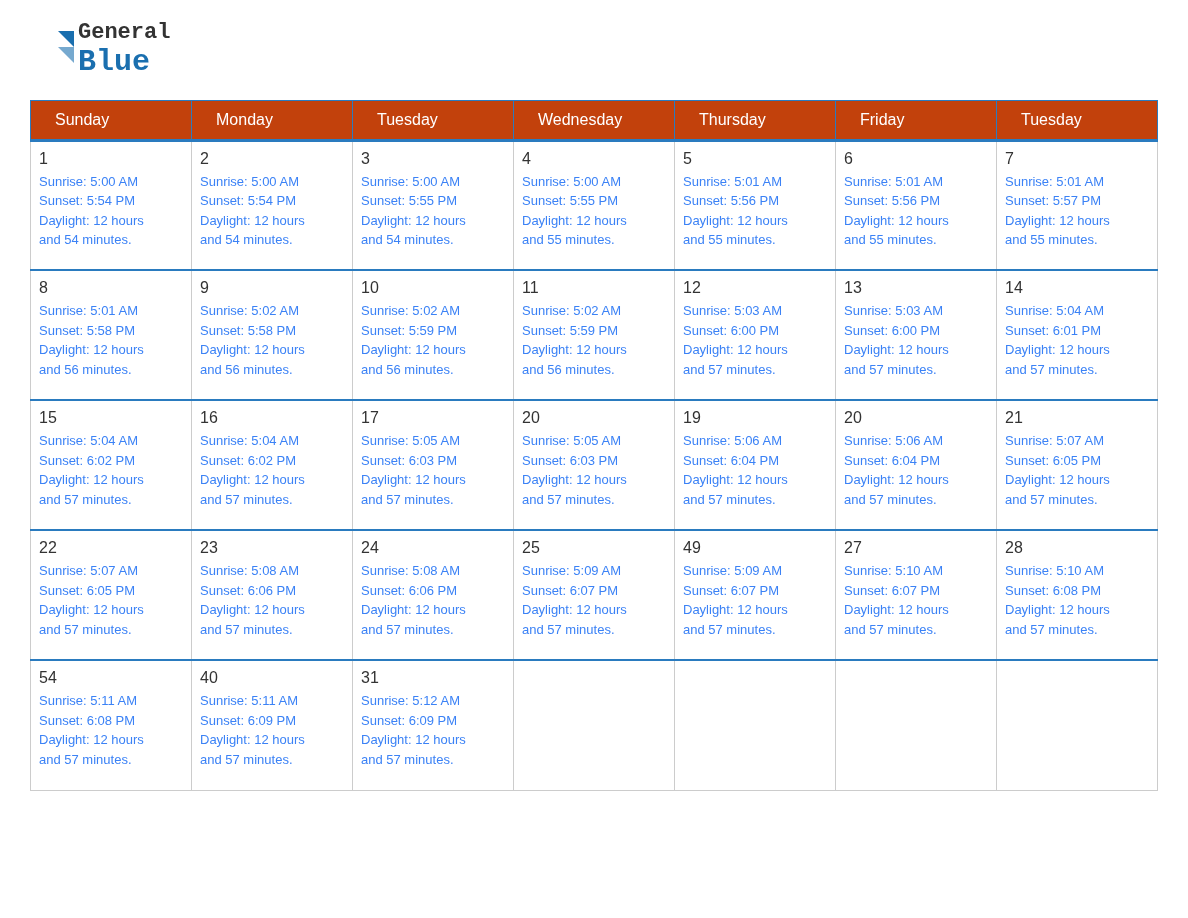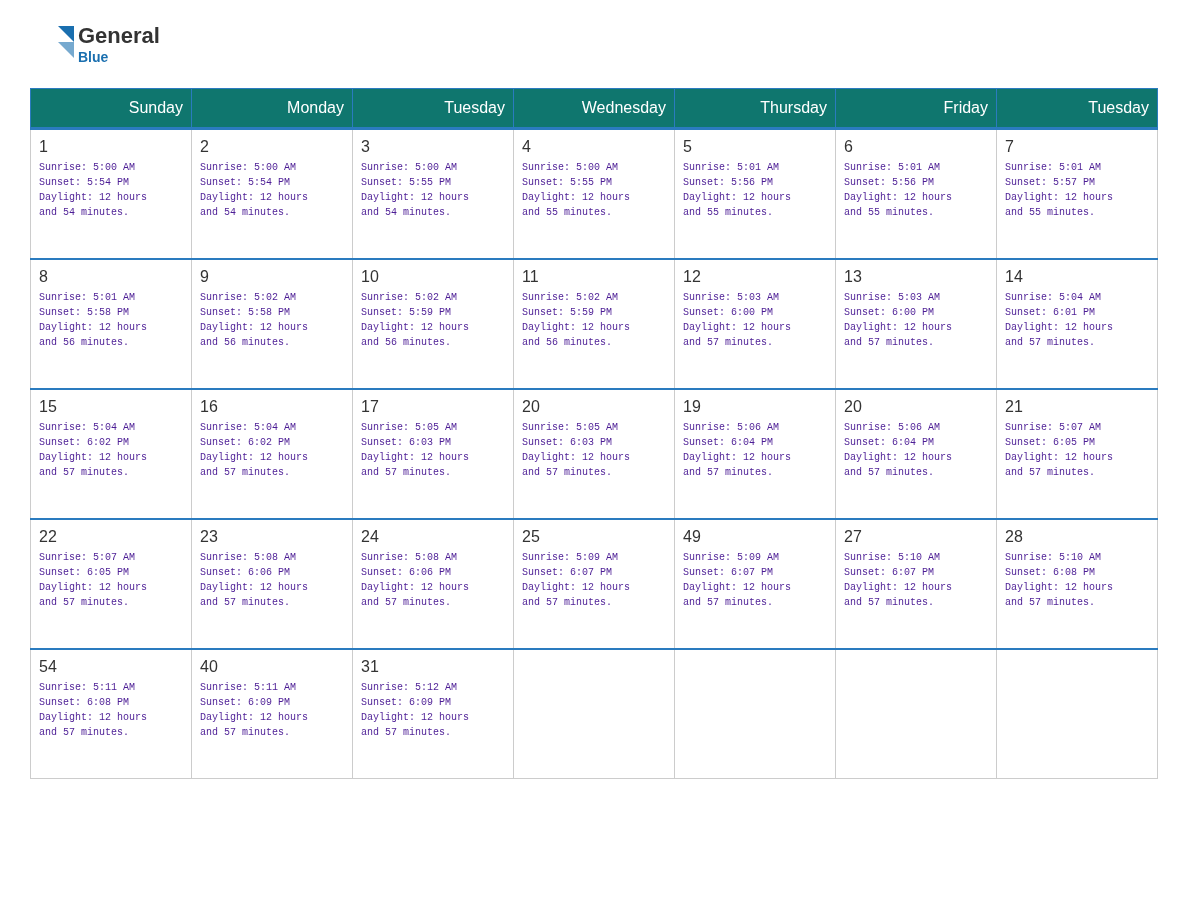--- a/index.html
+++ b/index.html
@@ -8,20 +8,21 @@
       background: #fff;
       padding: 20px 30px;
       width: 1188px;
       min-height: 918px;
     }
     .header {
       display: flex;
       justify-content: space-between;
       align-items: flex-start;
       margin-bottom: 20px;
+      font-family: Liberation Mono, monospace;
     }
     .logo {
       display: flex;
       align-items: center;
     }
     .title-section {
       text-align: right;
     }
     .calendar-title {
       font-size: 52px;
@@ -32,67 +33,66 @@
     .calendar-subtitle {
       font-size: 22px;
       color: #555;
     }
     table {
       width: 100%;
       border-collapse: collapse;
       table-layout: fixed;
     }
     thead th {
-      background-color: #0f766e;
+      background-color: #c2410c;
       color: #fff;
-      padding: 10px 8px;
+      padding: 10px 24px;
       font-size: 16px;
       font-weight: normal;
-      text-align: right;
+      text-align: left;
       border: 1px solid #2a7bbf;
     }
     tbody td {
       vertical-align: top;
       padding: 8px;
       border: 1px solid #ccc;
       font-size: 13px;
       color: #333;
       height: 130px;
     }
     tbody tr:first-child td { border-top: 3px solid #2a7bbf; }
     tbody tr td { border-top: 2px solid #2a7bbf; }
     .day-number {
       font-size: 16px;
       font-weight: normal;
       color: #333;
       margin-bottom: 4px;
     }
     .day-info {
-      font-size: 10px;
+      font-size: 13px;
       line-height: 1.5;
-      color: #4c1d95;
-      font-family: Liberation Mono, monospace;
+      color: #3b82f6;
     }
     .empty-cell { background: #fff; }
   </style>
 </head>
 <body>
 
 <div class="header">
   <div class="logo">
   <div style="display:flex;align-items:center;gap:0px;">
     <div style="position:relative;margin-right:4px;">
       <svg width="44" height="44" viewBox="0 0 44 44">
         <polygon points="28,6 44,6 44,22" fill="#1a6faf"></polygon>
         <polygon points="28,22 44,22 44,38" fill="#1a6faf" opacity="0.6"></polygon>
       </svg>
     </div>
     <div style="line-height:1.15;">
       <div style="font-size:22px;font-weight:bold;color:#333;">General</div>
-      <div style="font-size:14px;font-weight:bold;color:#1a6faf;">Blue</div>
+      <div style="font-size:30px;font-weight:bold;color:#1a6faf;">Blue</div>
     </div>
   </div>
 </div>
   <div class="title-section">
     <div class="calendar-title"></div>
     <div class="calendar-subtitle"></div>
   </div>
 </div>
 
 <table>

